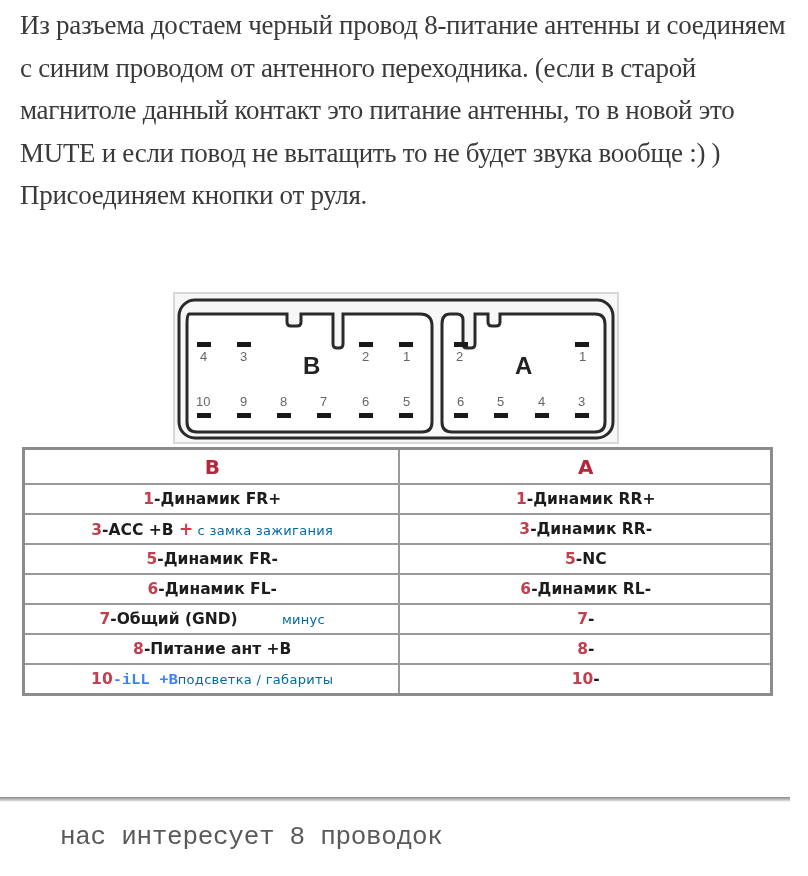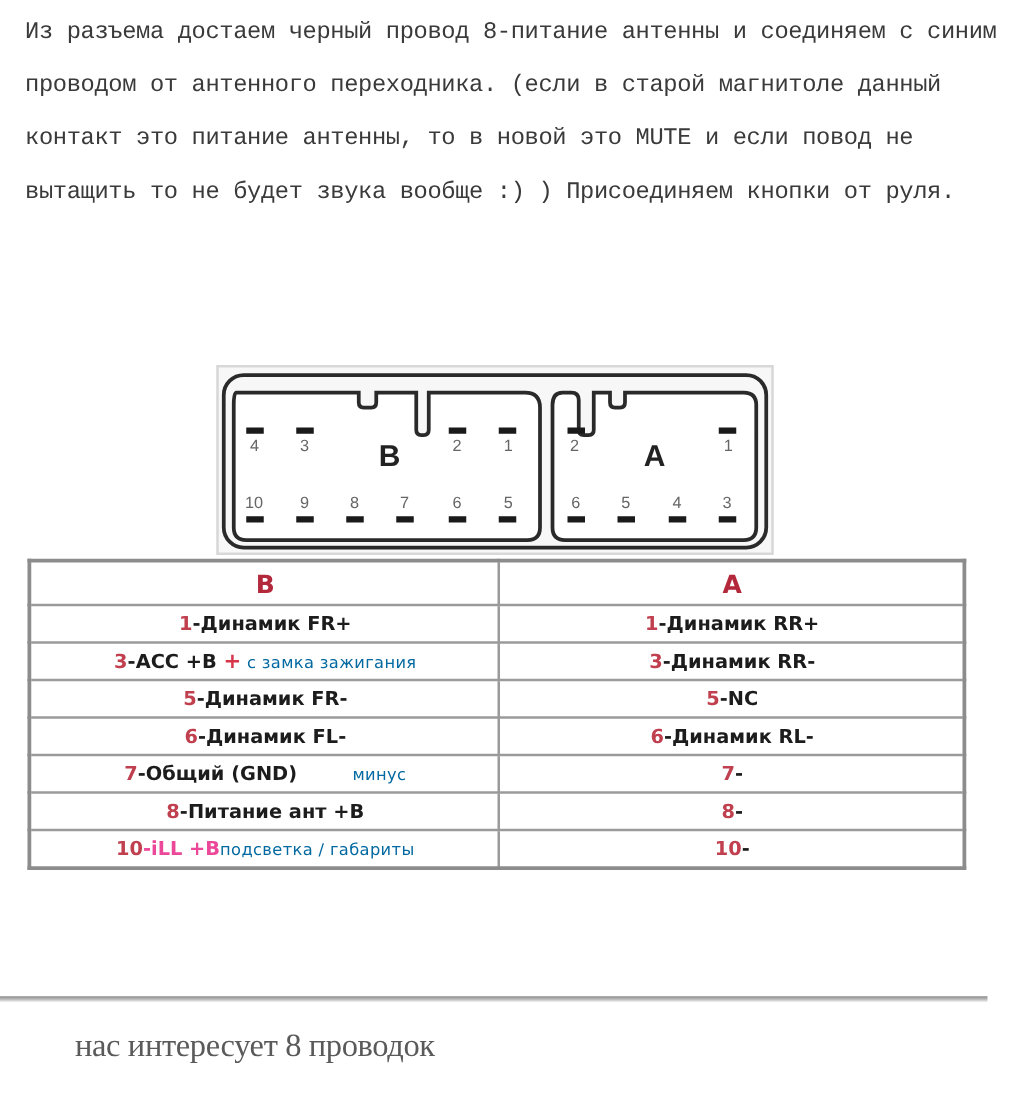--- a/index.html
+++ b/index.html
@@ -1,20 +1,20 @@
 <!DOCTYPE html>
 <html><head>
   <meta charset="utf-8">
   <style>
     html, body { margin: 0; padding: 0; background: #ffffff; }
     body { width: 808px; height: 876px; position: relative; overflow: hidden; font-family: "Liberation Sans", sans-serif; }
     .intro {
       position: absolute; left: 20px; top: 4px; width: 780px;
-      font-family: Liberation Mono, monospace;
-      font-size: 19px; line-height: 42.5px; color: #3a3a3a;
+      font-family: Liberation Serif, serif;
+      font-size: 27px; line-height: 42.5px; color: #3a3a3a;
       letter-spacing: -0.3px; margin: 0;
     }
     .figure {
       position: absolute; left: 0; top: 276px; width: 808px; height: 530px;
       background: #ffffff;
     }
     .figure-shadow {
       position: absolute; left: 0; top: 797px; width: 790px; height: 5px;
       background: linear-gradient(#8a8a8a, #c8c8c8 60%, #ffffff);
     }
@@ -39,21 +39,21 @@
     .pin-table th {
       height: 33px; text-align: center; color: #b3283a; font-size: 20px;
     }
     .pin-table col.b { width: 375px; }
     .pin-table col.a { width: 373px; }
     .num { color: #c0404f; }
     .note { color: #0369a1; font-weight: normal; font-size: 13px; letter-spacing: 0.3px; }
     .plus { color: #d7354a; font-size: 17px; font-weight: bold; }
     .caption {
       position: absolute; left: 60px; top: 822px;
-      font-family: Liberation Serif, serif; font-size: 26px; color: #5a5a5a;
+      font-family: Liberation Mono, monospace; font-size: 26px; color: #5a5a5a;
       letter-spacing: -0.3px; margin: 0;
     }
   </style>
 </head>
 <body>
 
 <p class="intro">Из разъема достаем черный провод 8-питание антенны и соединяем с синим проводом от антенного переходника. (если в старой магнитоле данный контакт это питание антенны, то в новой это MUTE и если повод не вытащить то не будет звука вообще :) ) Присоединяем кнопки от руля.</p>
 
 <div class="figure"></div>
 
@@ -139,21 +139,21 @@
     </tr>
     <tr>
       <td style="white-space:pre;margin-left:20px;"><span class="num">7</span><span>-Общий (GND)</span><span class="note">          минус</span></td>
       <td><span class="num">7</span><span>-</span></td>
     </tr>
     <tr>
       <td><span class="num">8</span><span>-Питание ант +B</span></td>
       <td><span class="num">8</span><span>-</span></td>
     </tr>
     <tr>
-      <td><span class="num">10</span><span style="color:#ec4899;">-iLL +B</span><span class="note">подсветка / габариты</span></td>
+      <td><span class="num">10</span><span style="color:#3b82f6;font-family:Liberation Mono, monospace;">-iLL +B</span><span class="note">подсветка / габариты</span></td>
       <td><span class="num">10</span><span>-</span></td>
     </tr>
   </tbody>
 </table>
 
 <div class="figure-shadow"></div>
 
 <p class="caption">нас интересует 8 проводок</p>
 
 </body></html>

